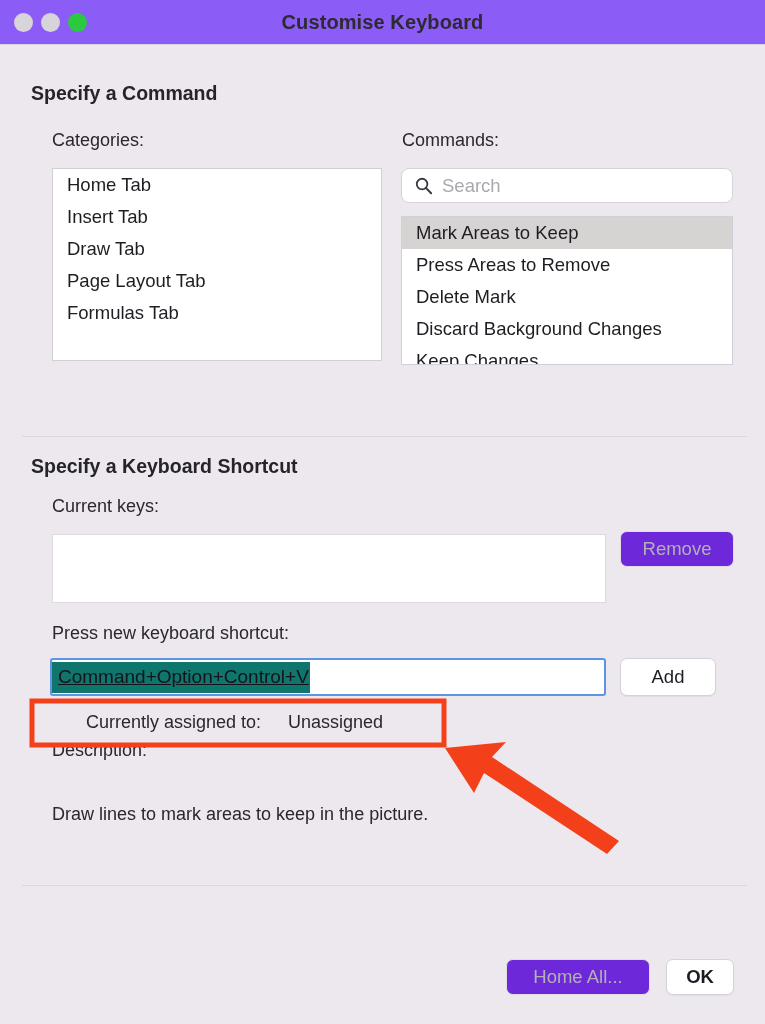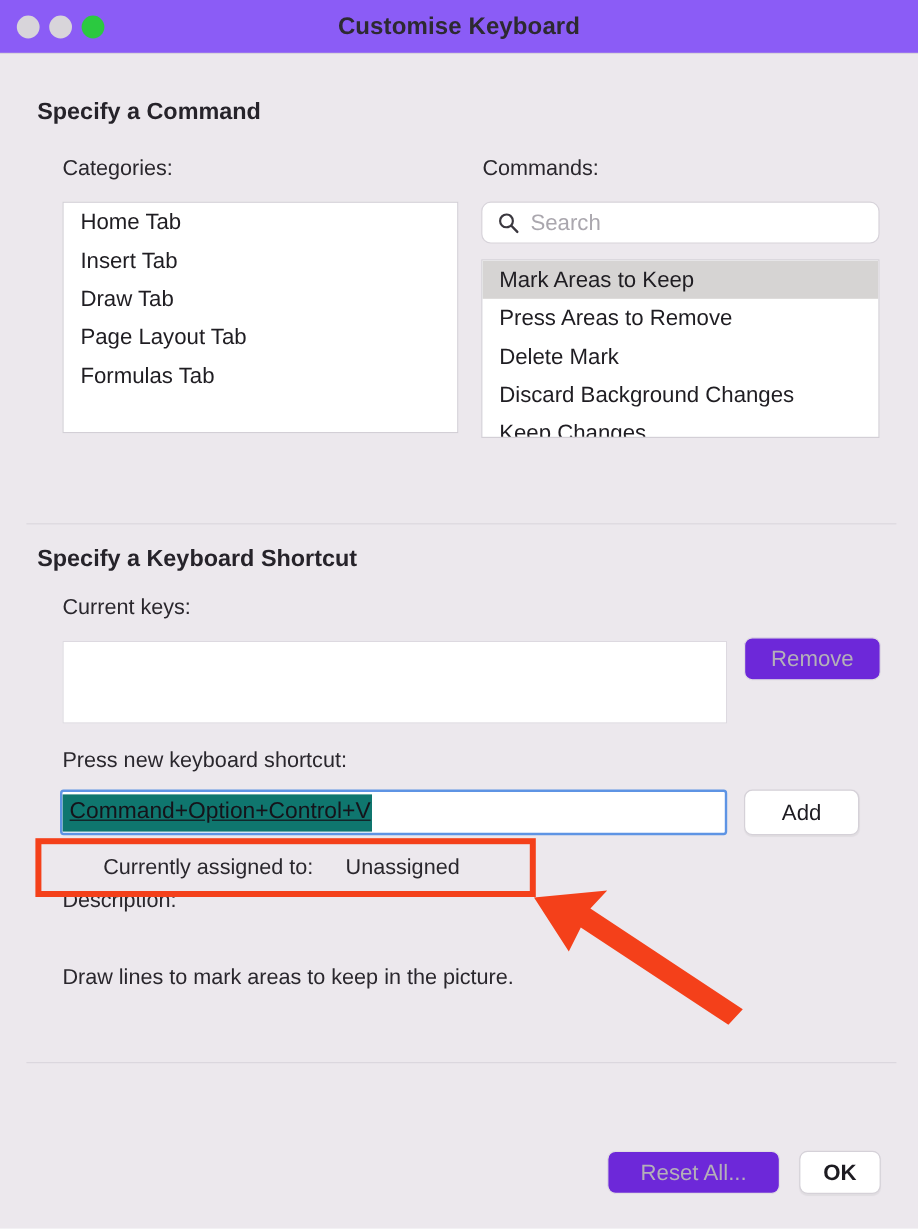--- a/index.html
+++ b/index.html
@@ -245,21 +245,21 @@
   <div class="btn" style="left:620px; top:658px; width:96px; height:38px;">Add</div>
 
   <div class="field-label" style="left:52px; top:712px;margin-left:34px;">Currently assigned to:</div>
   <div class="field-label" style="left:288px; top:712px;">Unassigned</div>
 
   <div class="field-label" style="left:52px; top:740px;">Description:</div>
   <div class="field-label" style="left:52px; top:804px;">Draw lines to mark areas to keep in the picture.</div>
 
   <div class="divider" style="left:22px; top:885px; width:725px;"></div>
 
-  <div class="btn disabled" style="left:506px; top:959px; width:144px; height:36px;">Reset All...</div>
+  <div class="btn disabled" style="left:506px; top:959px; width:144px; height:36px;">Home All...</div>
   <div class="btn" style="left:666px; top:959px; width:68px; height:36px; font-weight:bold;">OK</div>
 
   <svg id="annotation-layer" viewBox="0 0 765 1024">
     <rect id="anno-rect" x="32" y="701" width="412" height="44" fill="none" stroke="#f4401a" stroke-width="5"></rect>
     <polygon id="anno-arrow" points="445,748 506,742 492,757 619,841 607,854 484,773 474,793" fill="#f4401a"></polygon>
   </svg>
 
 </div>
 
 </body></html>

